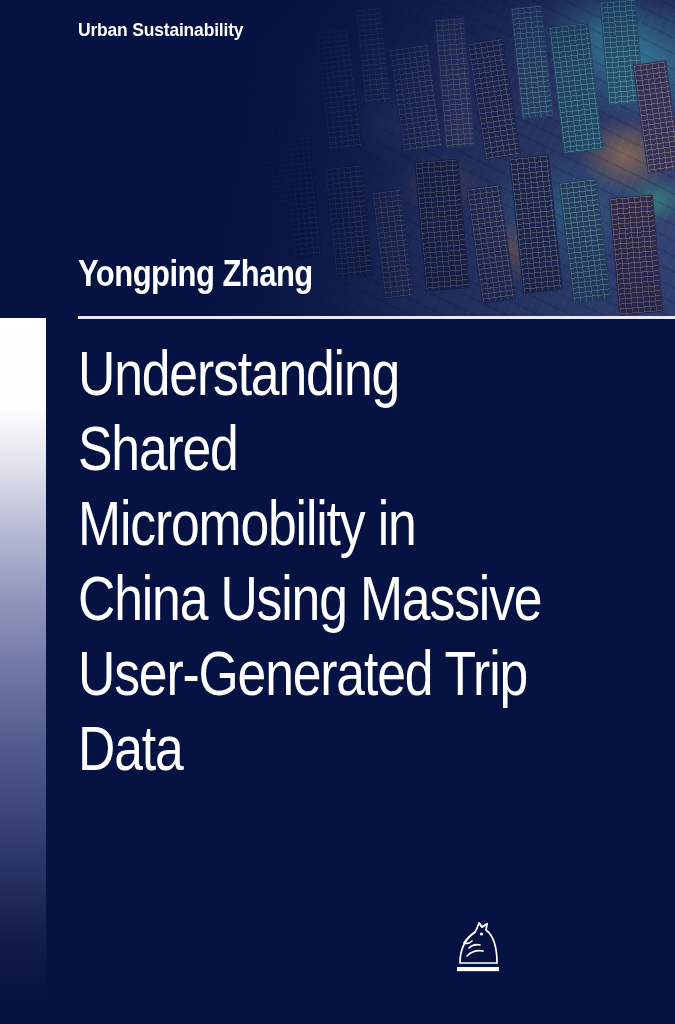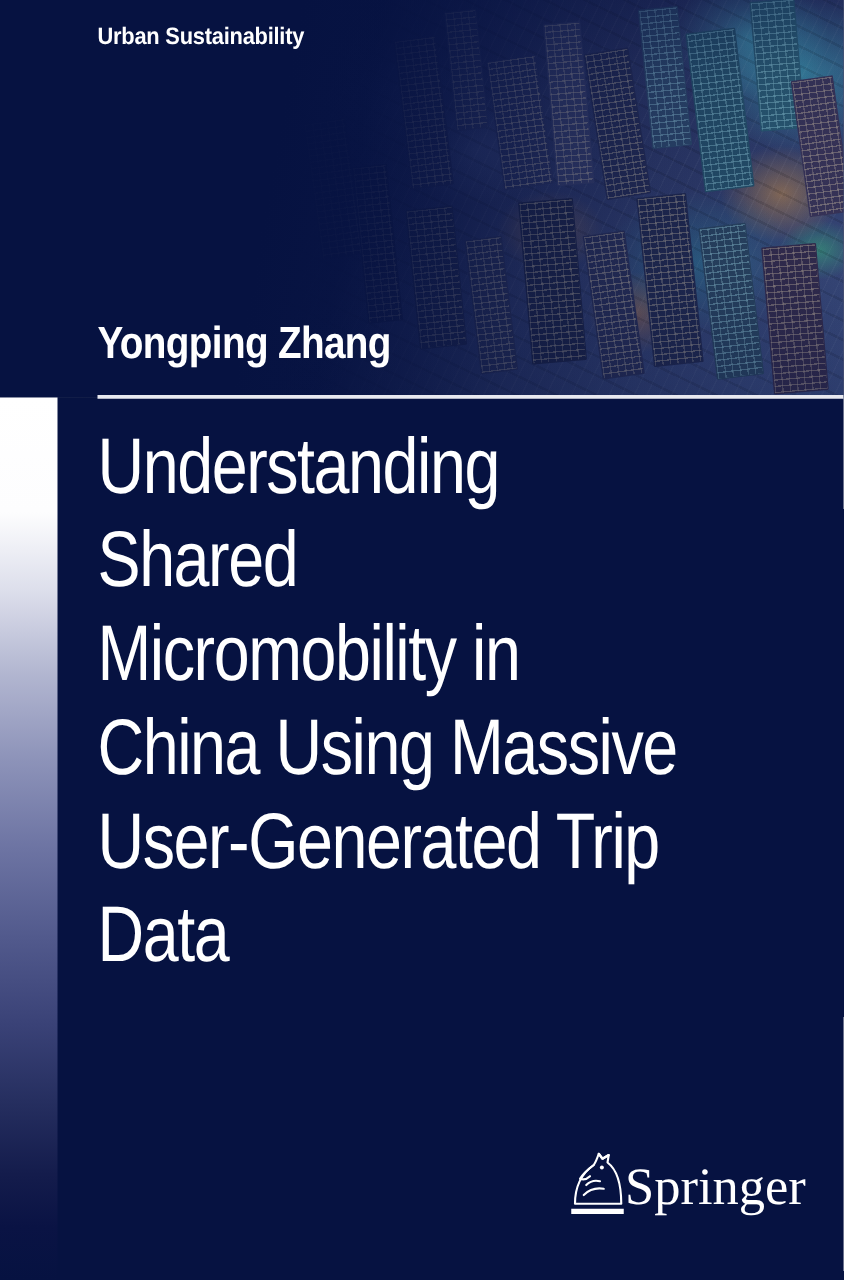--- a/index.html
+++ b/index.html
@@ -271,16 +271,15 @@
       <g fill="none" stroke="#ffffff" stroke-width="1.7" stroke-linejoin="round" stroke-linecap="round">
         <path d="M8 45 C8 31 13 21 23 14 C25 11 26 8 27 5 L30 9 L35 6 L34 12 C42 18 45 29 45 45 Z"></path>
         <path d="M27 5 L30 9 L35 6"></path>
         <path d="M23 14 C19 17 15 20 12 25 C15 26 18 25 20 23"></path>
         <circle cx="29.5" cy="16" r="1.6" fill="#ffffff" stroke="none"></circle>
         <path d="M17 30 C20 27 24 26 28 27"></path>
         <path d="M15 38 C19 34 25 32 31 33"></path>
       </g>
       <rect x="5" y="49" width="42" height="4.2" fill="#ffffff"></rect>
     </svg>
-    <div class="logo-word">Springer</div>
   </div>
 
 </div>
 
 </body></html>

